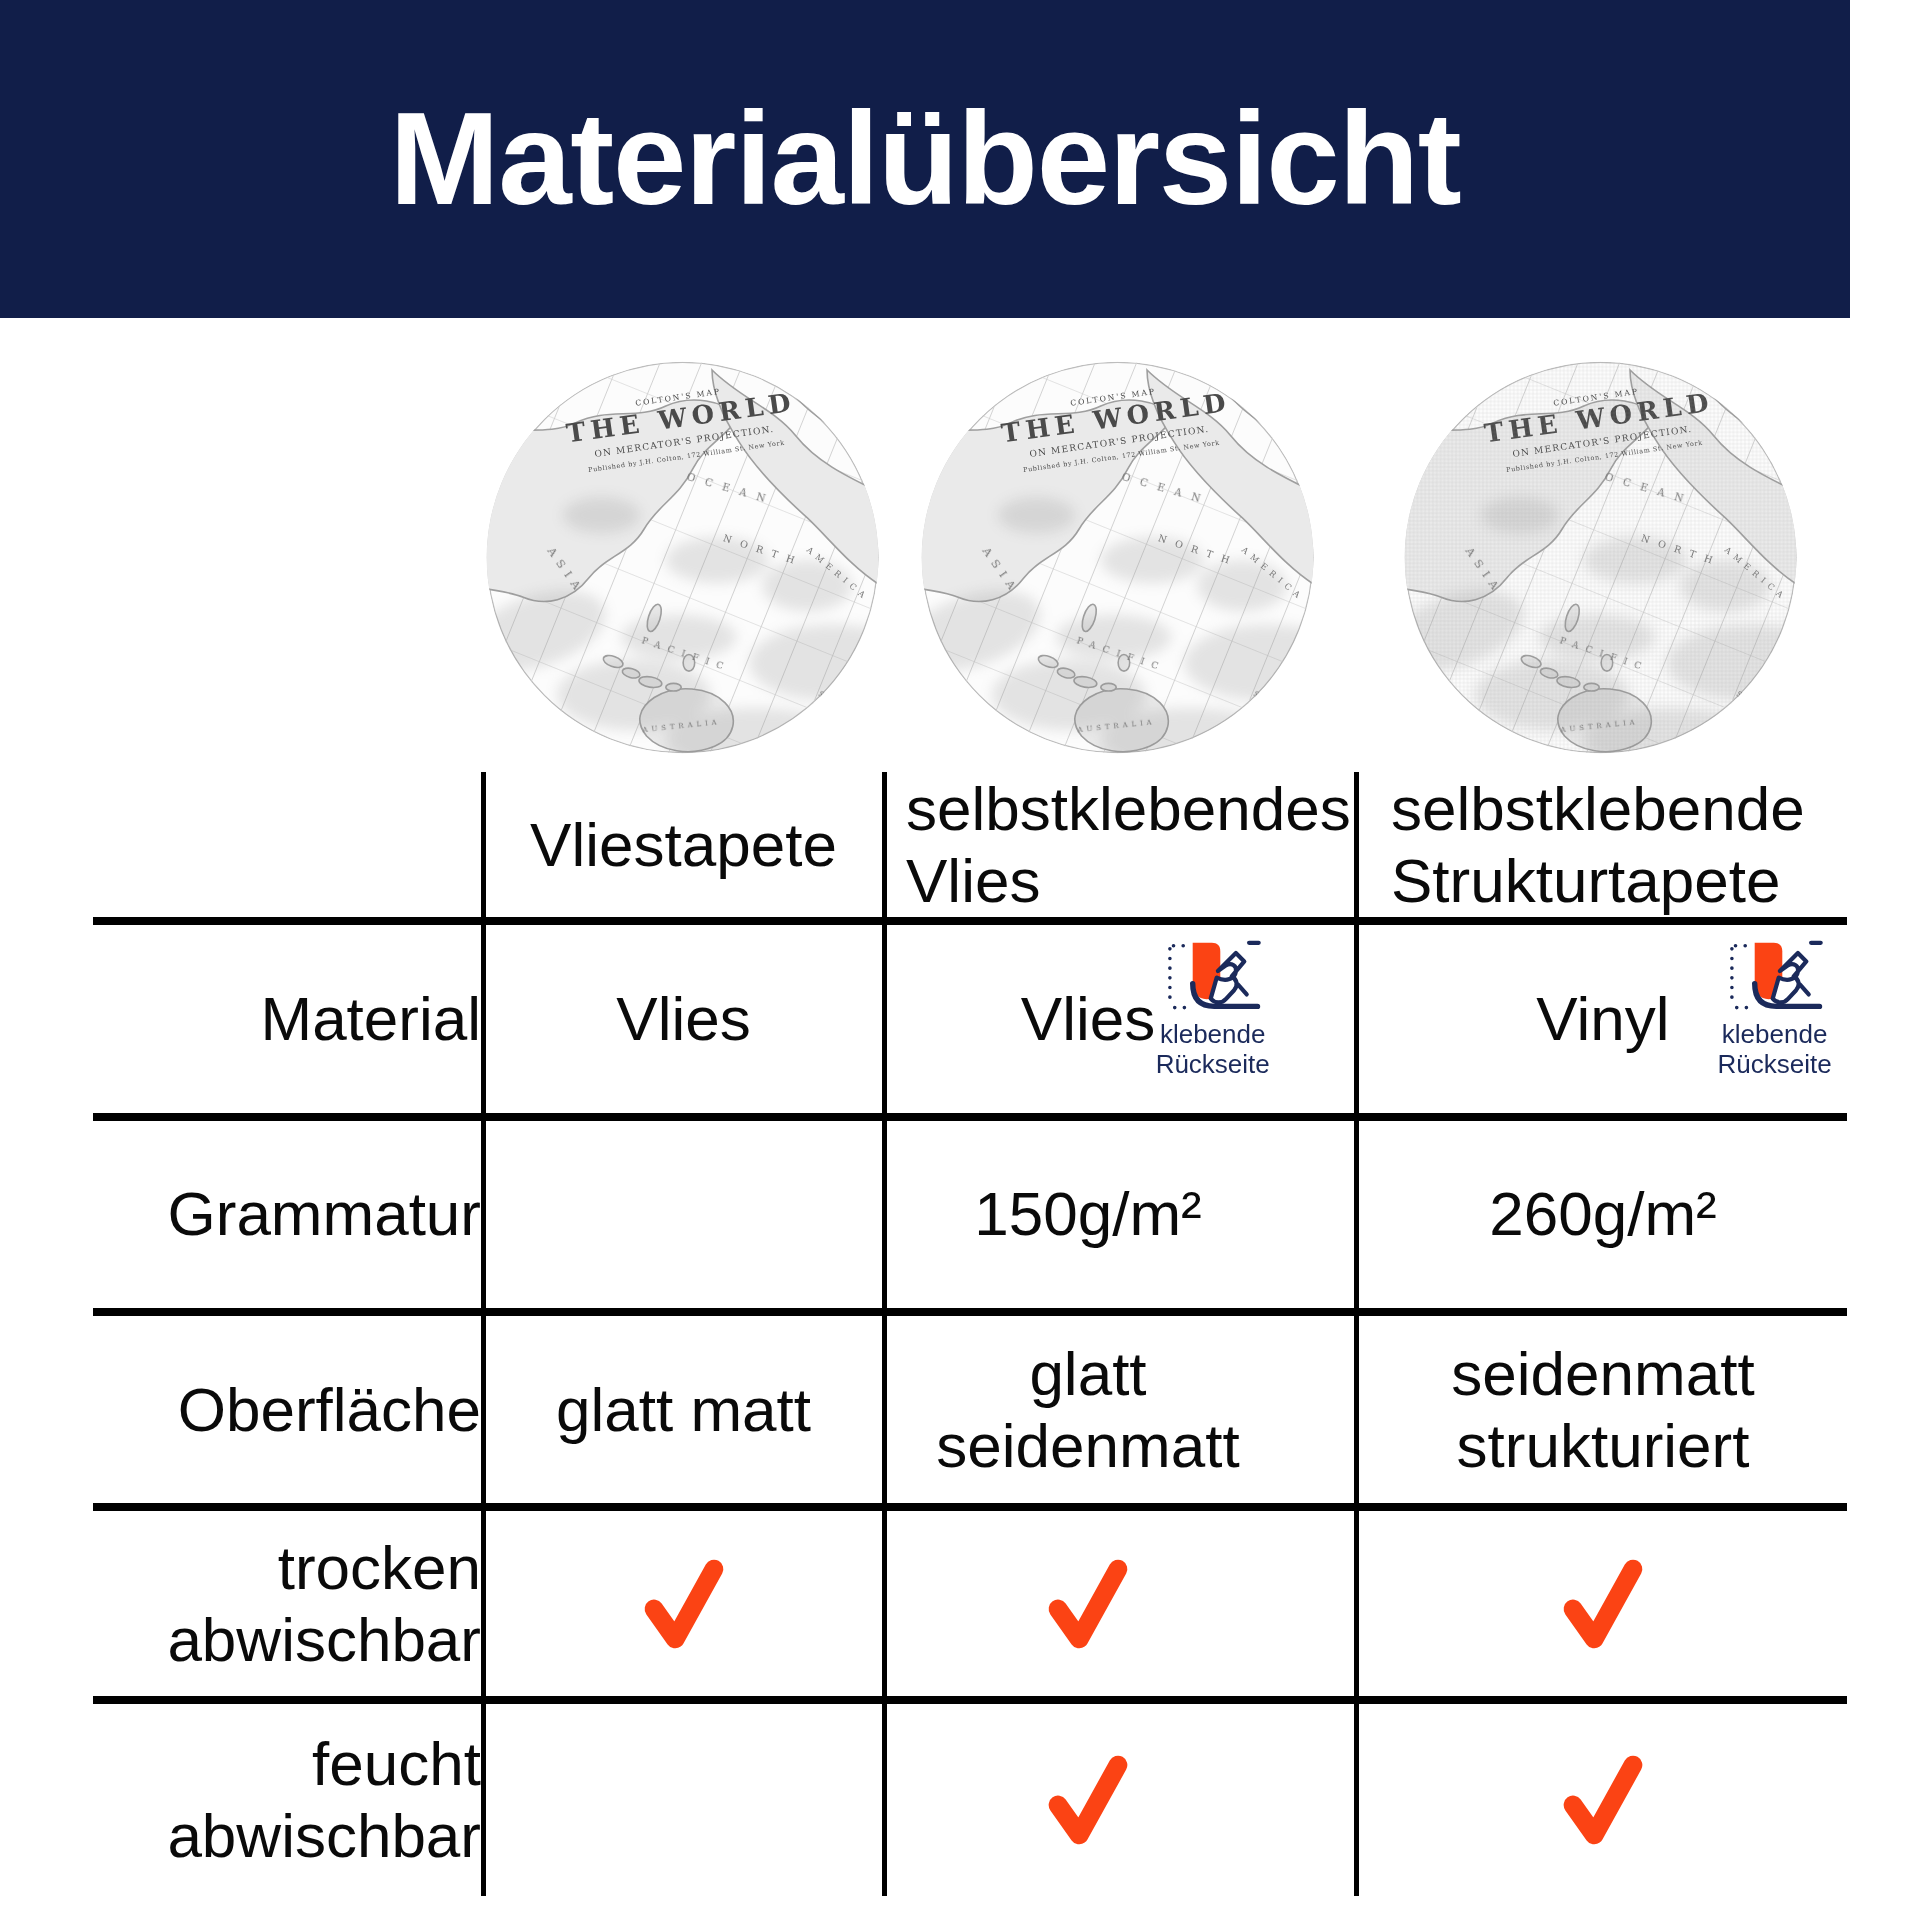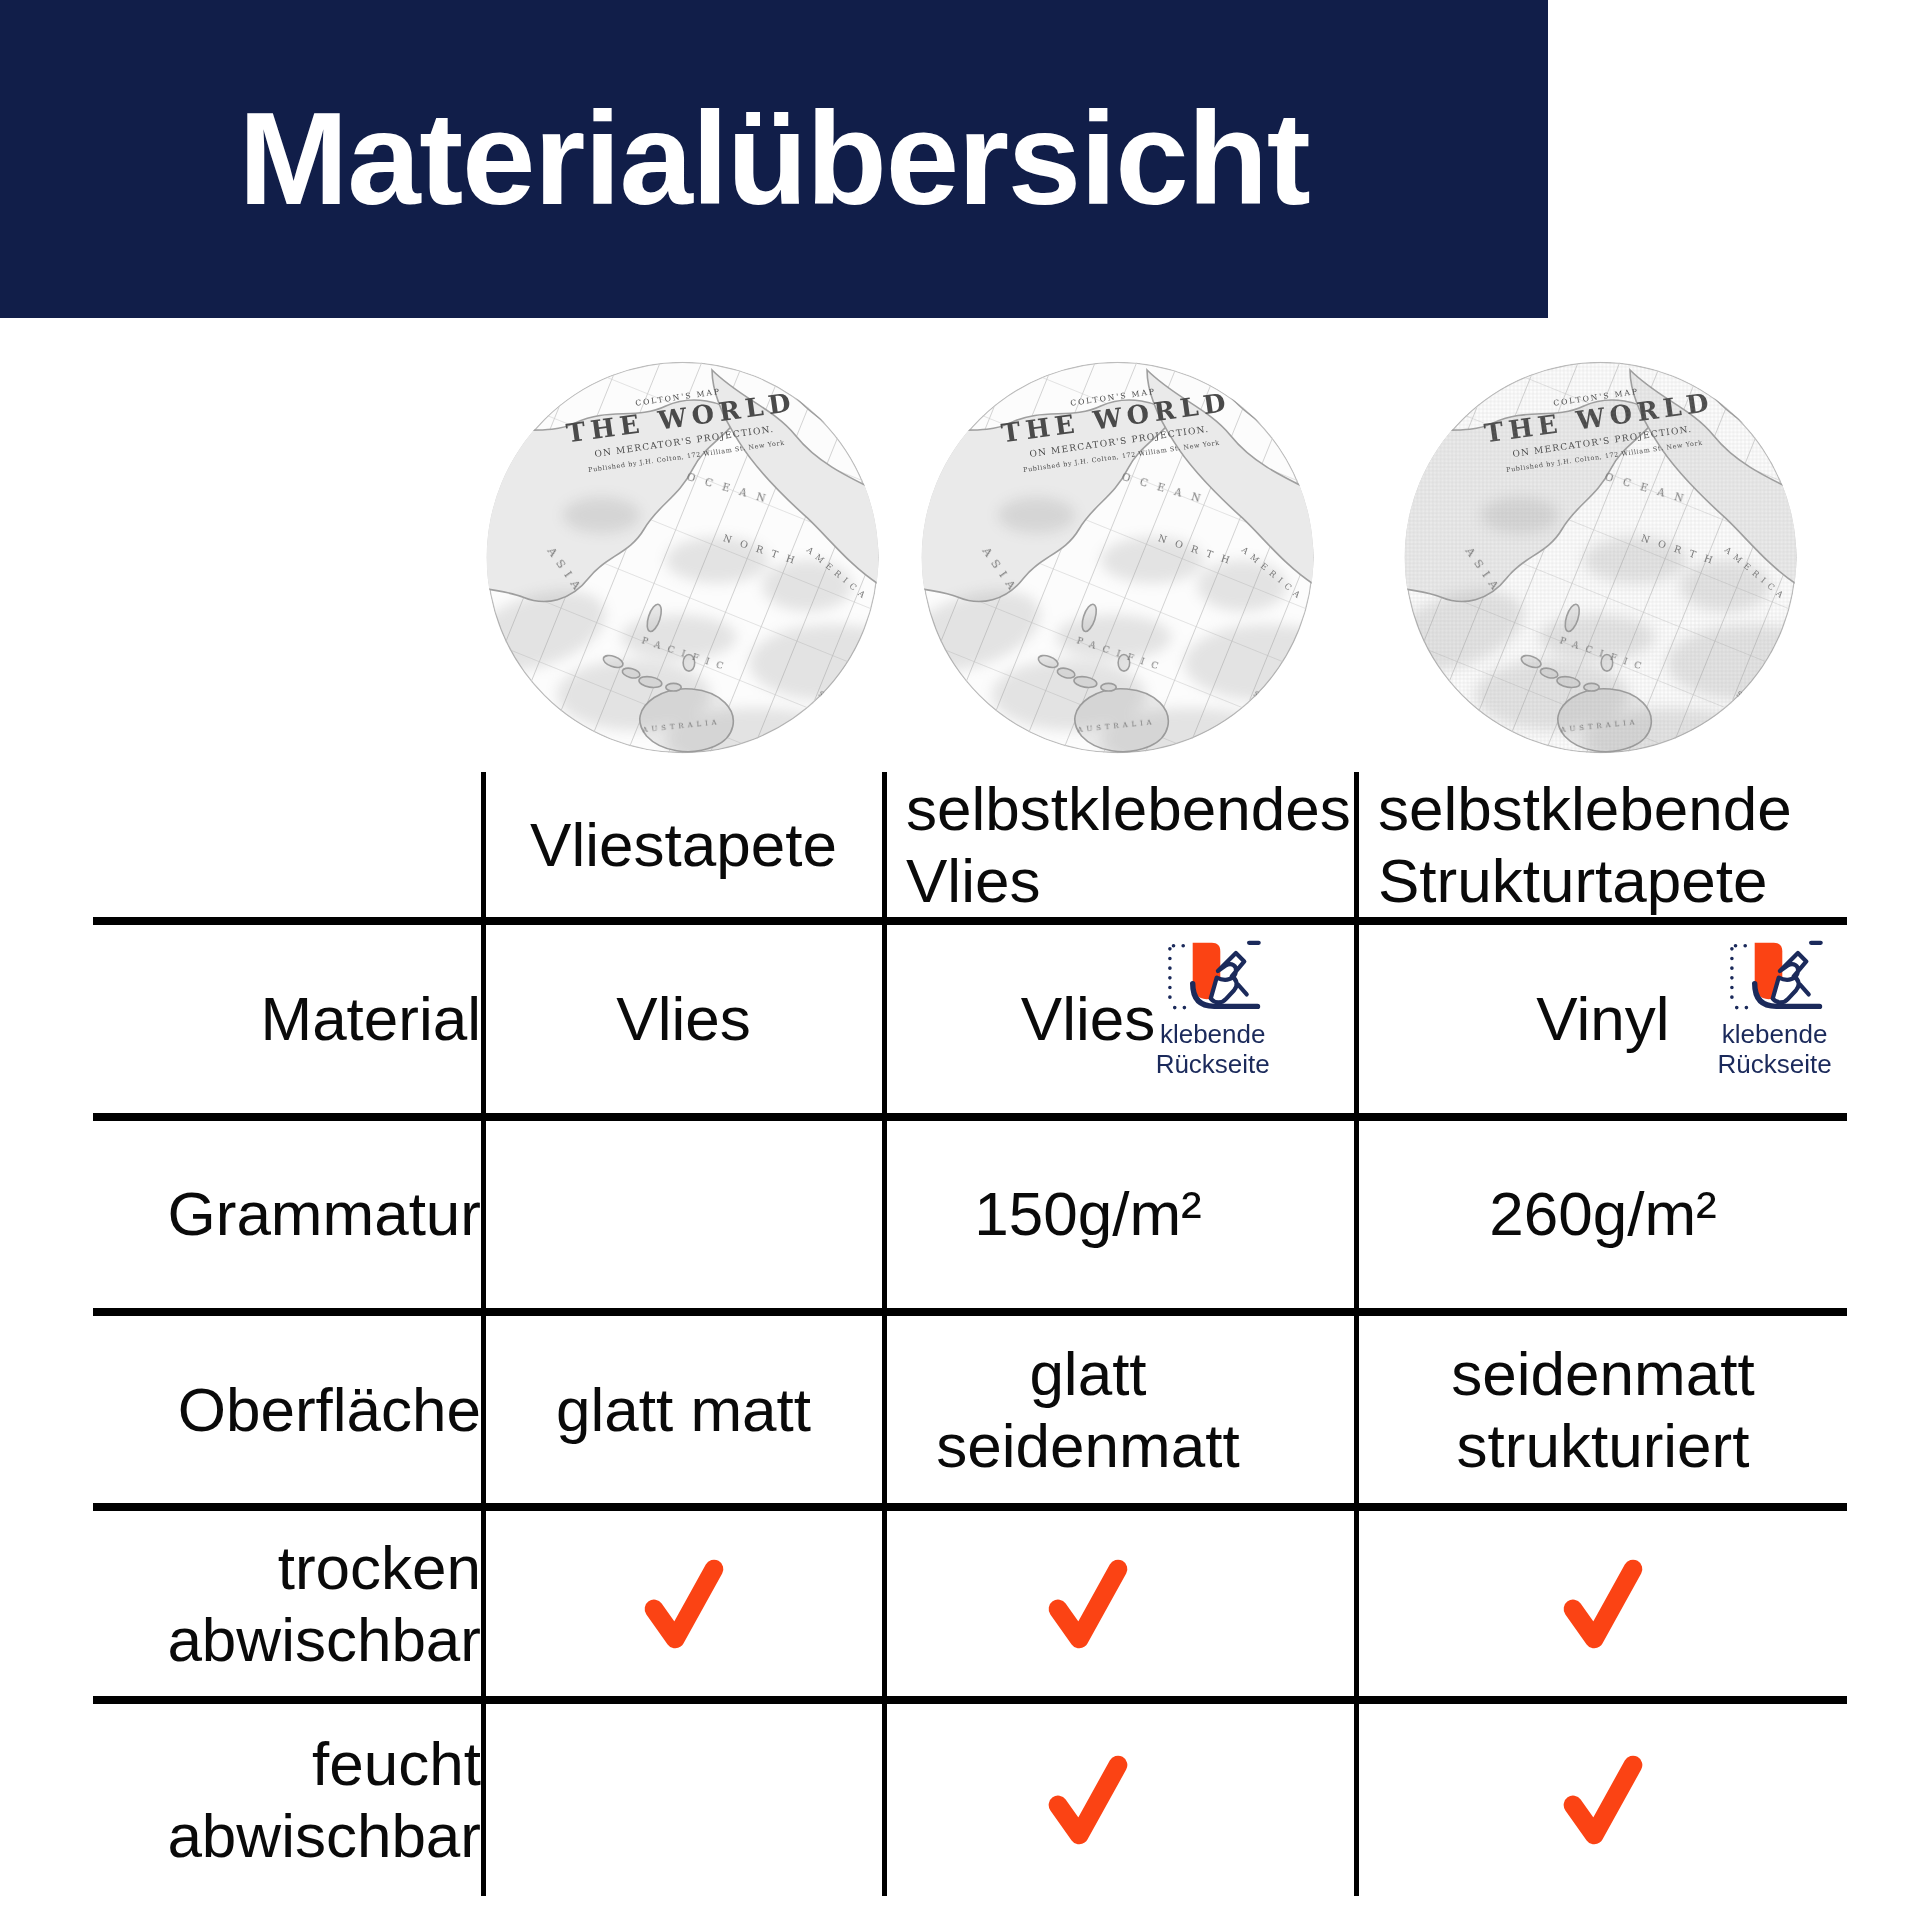--- a/index.html
+++ b/index.html
@@ -1,20 +1,20 @@
 <!DOCTYPE html>
 <html style="font-size:10.3px"><head>
 <meta charset="utf-8">
 <style>
   html,body{margin:0;padding:0;background:#ffffff;}
   .canvas{position:relative;width:1926px;height:1926px;background:#ffffff;overflow:hidden;
           font-family:"Liberation Sans", sans-serif;color:#0a0a0a;}
 
   
-  .band{position:absolute;left:0;top:0;width:1548px;height:318px;background:#111E49;
+  .band{position:absolute;left:0;top:0;width:1850px;height:318px;background:#111E49;
         display:flex;align-items:center;justify-content:center;}
   .band h1{margin:0;color:#ffffff;font-size:132px;font-weight:700;letter-spacing:-1.3px;line-height:1;}
 
   
   .map-svg{position:absolute;top:361px;width:393px;height:393px;}
   .map1{left:486px;} .map2{left:921px;} .map3{left:1404px;}
 
   
   .vline{position:absolute;top:772px;width:5.1px;height:1124px;background:#000000;}
   .v1{left:481px;} .v2{left:882px;} .v3{left:1354px;}
@@ -31,21 +31,21 @@
   .r-feucht{top:1704px;height:191px;}
 
   .cell{position:absolute;top:0;height:100%;display:flex;flex-direction:column;
         align-items:center;justify-content:center;text-align:center;}
   .c-label{left:93px;width:388px;align-items:flex-end;text-align:left;padding-left:42px;box-sizing:border-box;}
   .c1{left:486px;width:395px;}
   .c2{left:887px;width:402px;}
   .c3{left:1359px;width:488px;}
   .c2.lft,.c3.lft{align-items:flex-start;text-align:left;}
   .c2.lft{padding-left:19px;box-sizing:border-box;}
-  .c3.lft{padding-left:19px;box-sizing:border-box;}
+  .c3.lft{padding-left:32px;box-sizing:border-box;}
 
   .t{font-size:62px;line-height:72px;font-weight:400;color:#0a0a0a;}
 
   
   .badge{position:absolute;top:13px;width:132px;display:flex;flex-direction:column;align-items:center;}
   .c2 .badge{right:10.3px;} .c3 .badge{right:6.4px;}
   .badge svg{width:103px;height:78px;}
   .badge .cap{margin-top:3.9px;font-size:26px;line-height:1.15;font-weight:400;color:#1B2A5B;text-align:center;}
 
   .check{width:90px;height:106px;}

